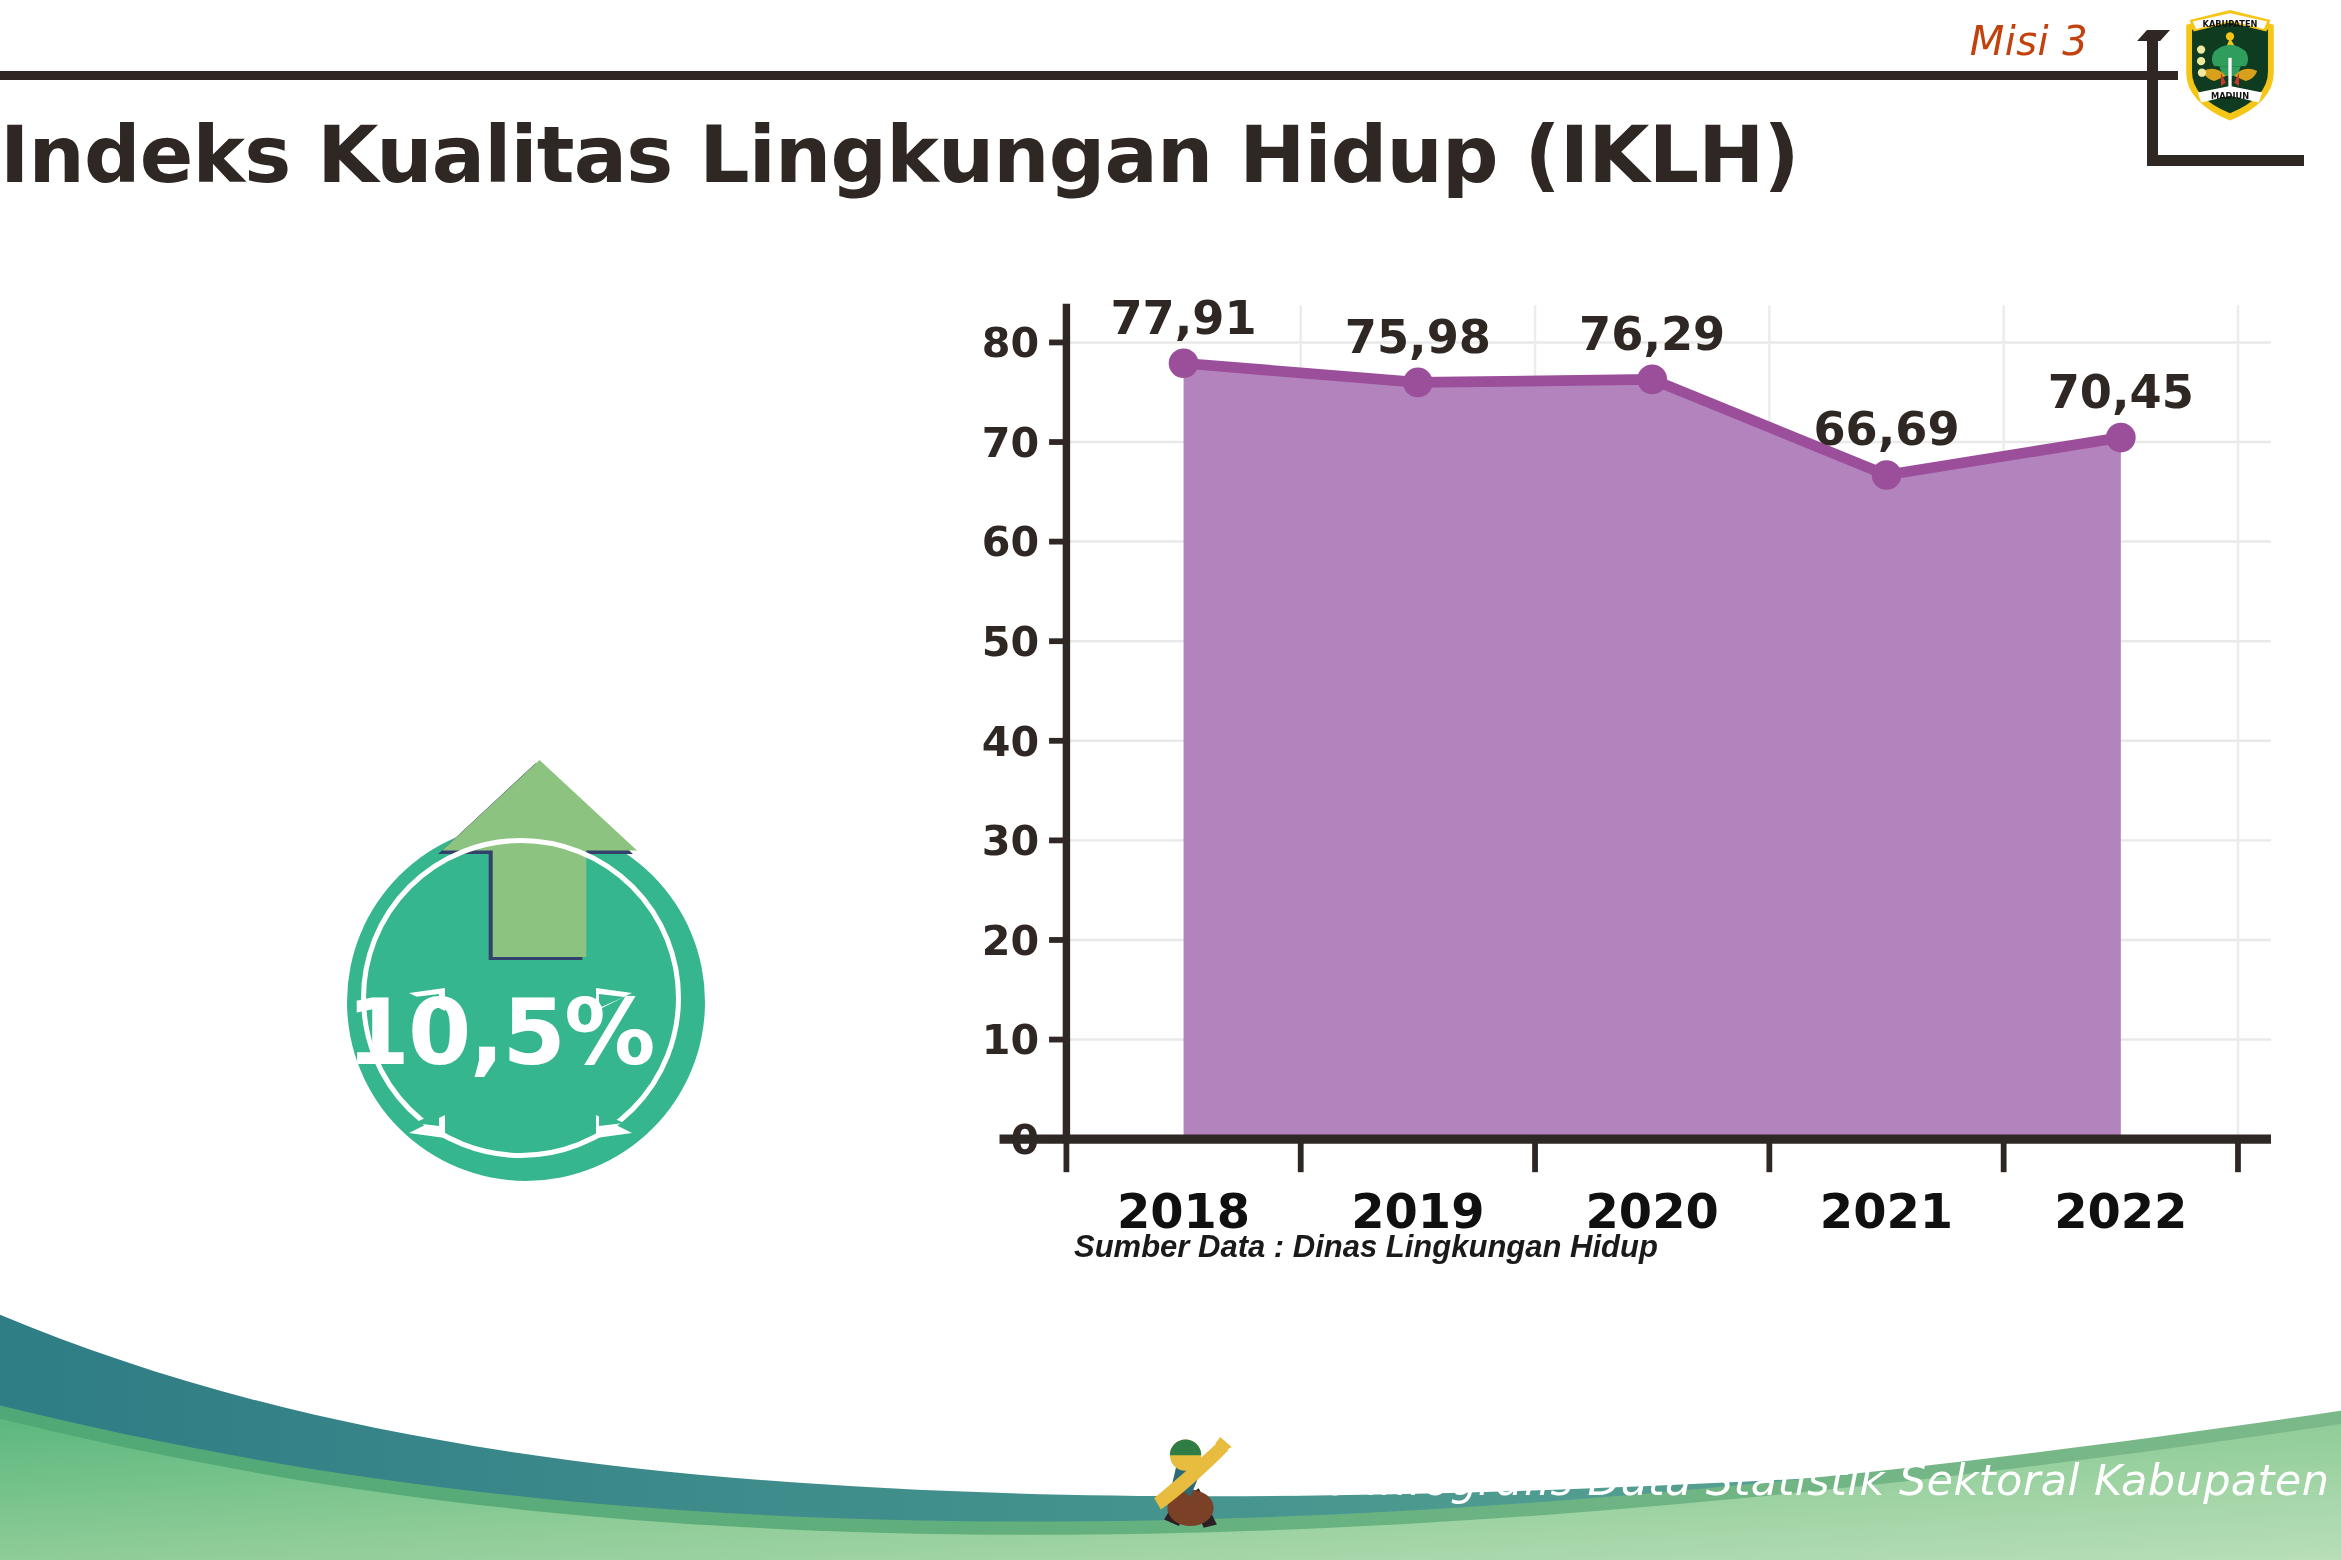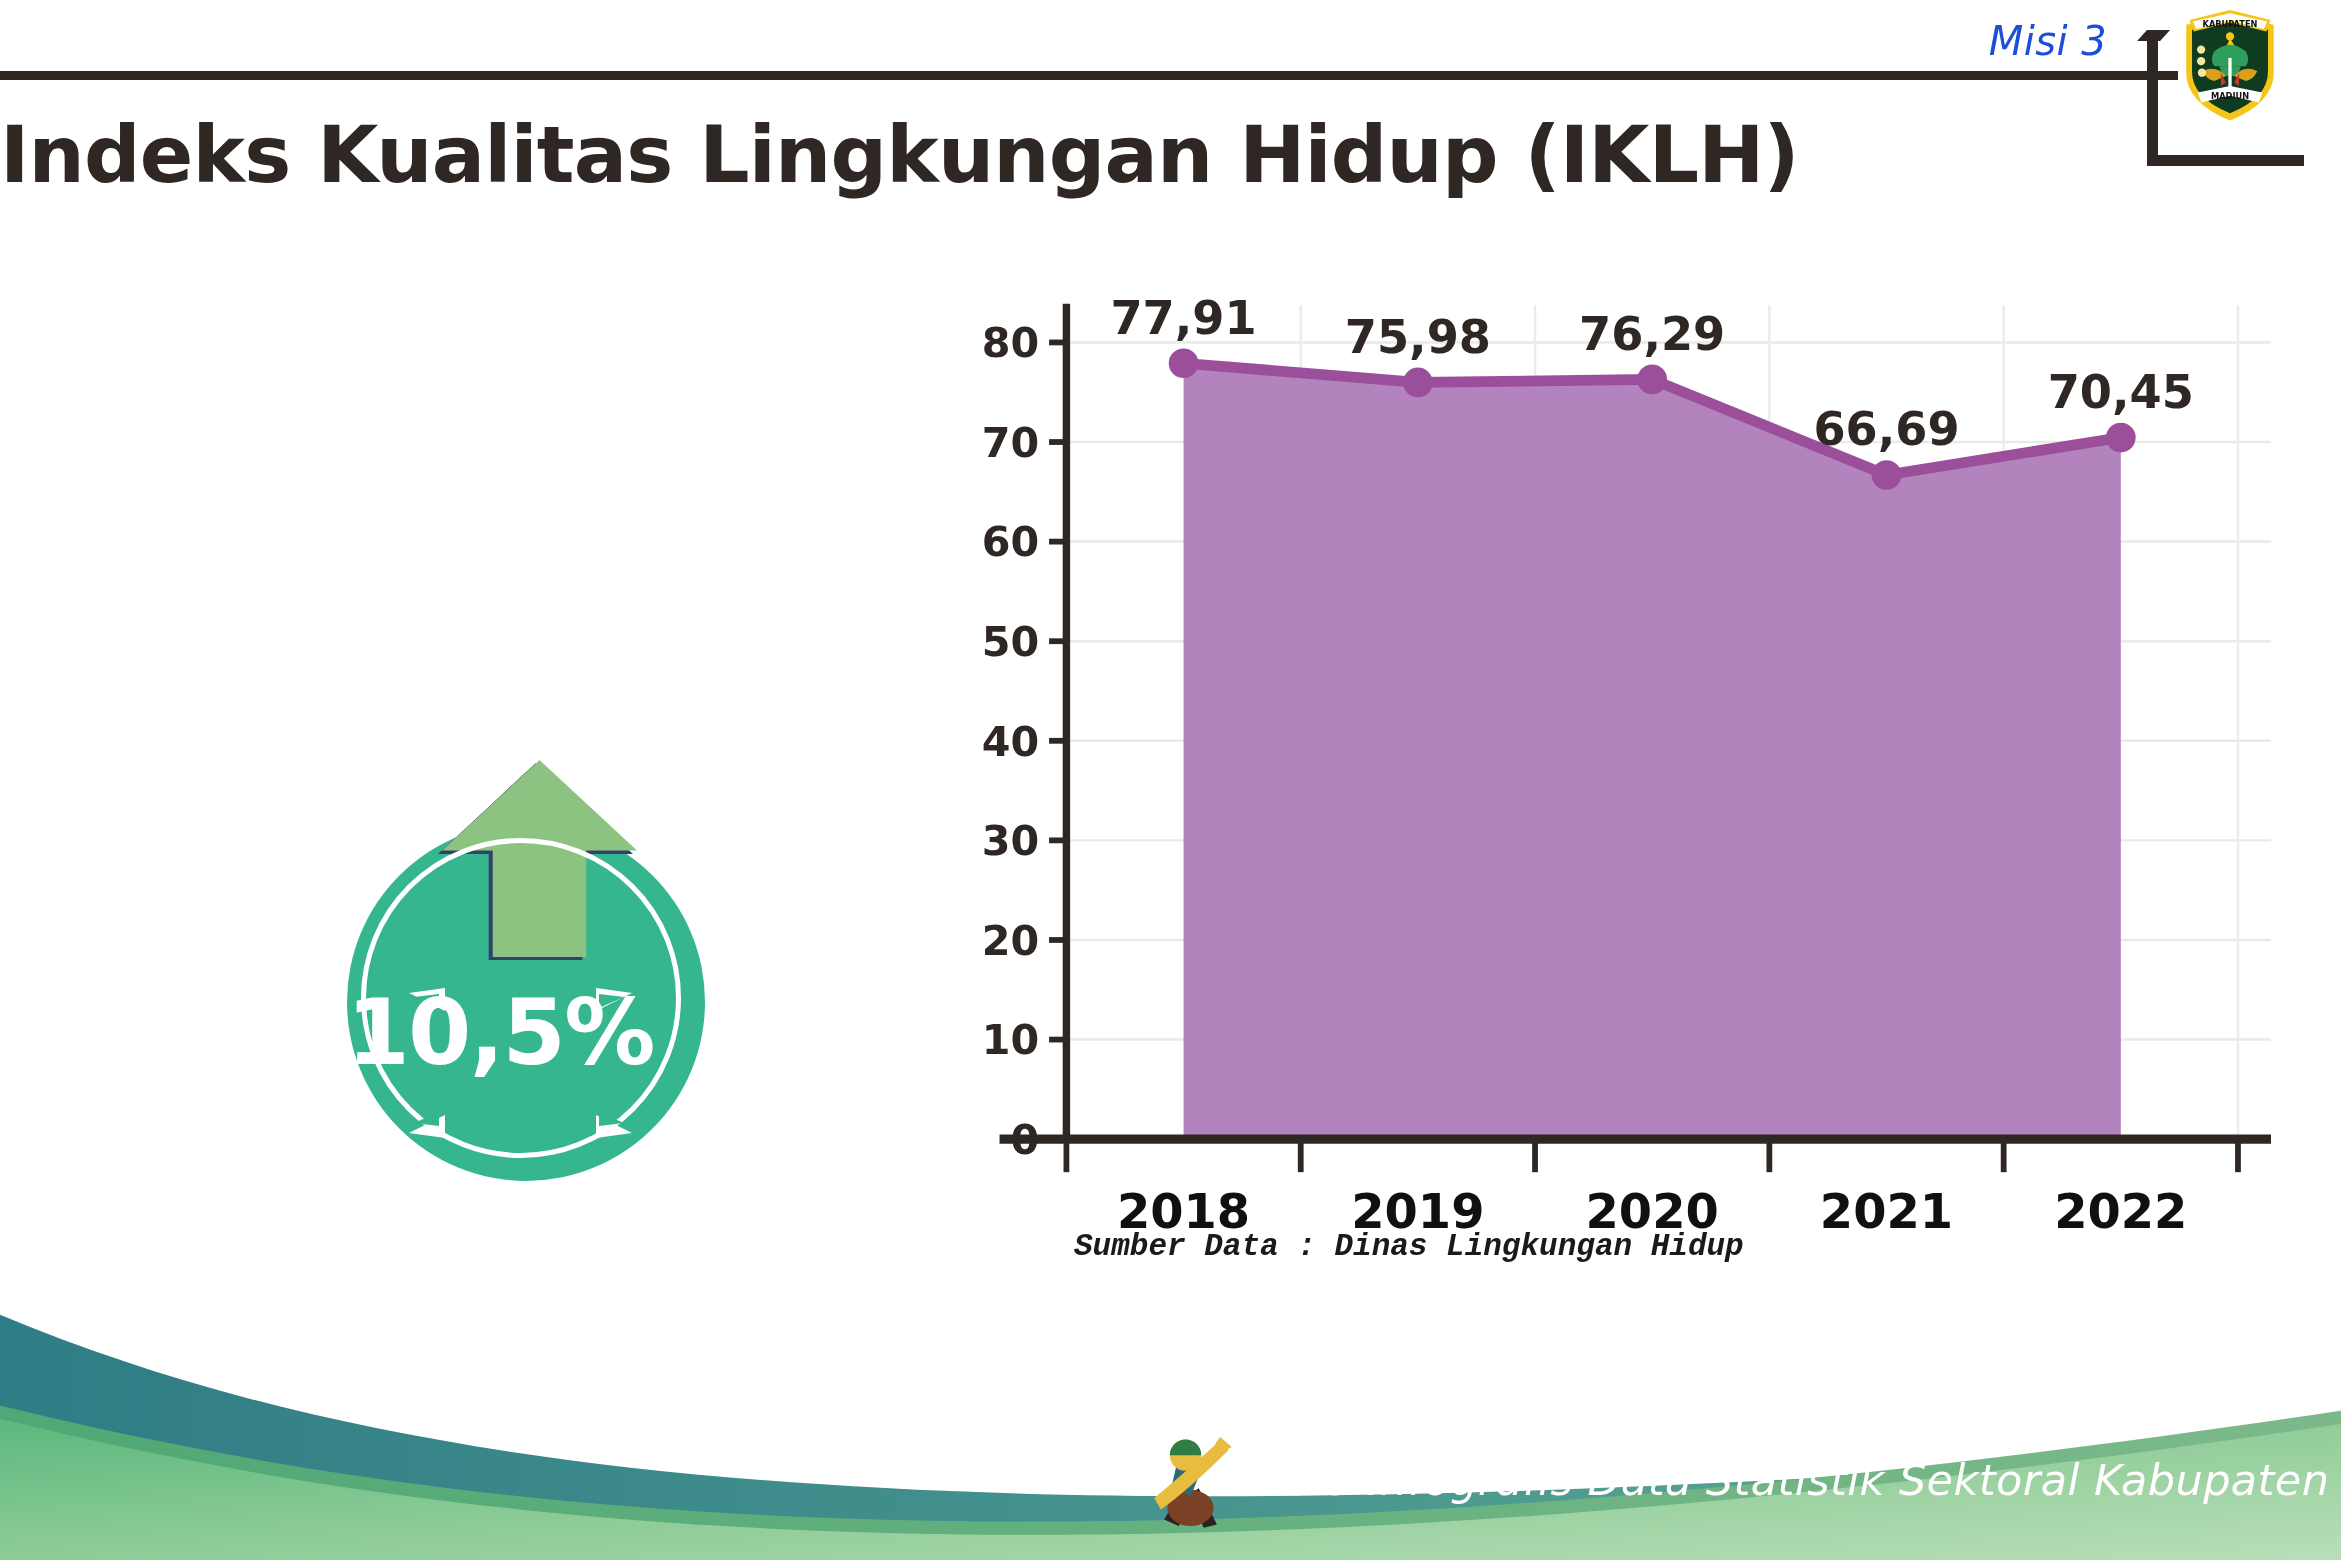--- a/index.html
+++ b/index.html
@@ -19,26 +19,26 @@
   #header-rule {
     position: absolute;
     left: 0;
     top: 71px;
     width: 2178px;
     height: 9px;
     background: #2e2724;
   }
   #misi-label {
     position: absolute;
-    right: 235px;
+    right: 254px;
     top: 18px;
     font-family: "DejaVu Sans", sans-serif;
     font-style: italic;
     font-size: 40px;
-    color: #1d4ed8;
+    color: #c2410c;
     letter-spacing: 0.4px;
     white-space: nowrap;
     text-align: right;
   }
   #corner-bracket {
     position: absolute;
     left: 2147px;
     top: 30px;
     width: 165px;
     height: 135px;
@@ -222,21 +222,21 @@
     font-family: "DejaVu Sans", sans-serif;
     font-weight: bold;
     font-size: 56px;
     fill: #2e2724;
     text-anchor: middle;
   }
   #source-note {
     position: absolute;
     left: 1074px;
     top: 1229px;
-    font-family: Liberation Mono, monospace;
+    font-family: Liberation Sans, sans-serif;
     font-style: italic;
     font-weight: bold;
     font-size: 31px;
     color: #1a1a1a;
     white-space: nowrap;
   }
 
   
   #footer {
     position: absolute;

